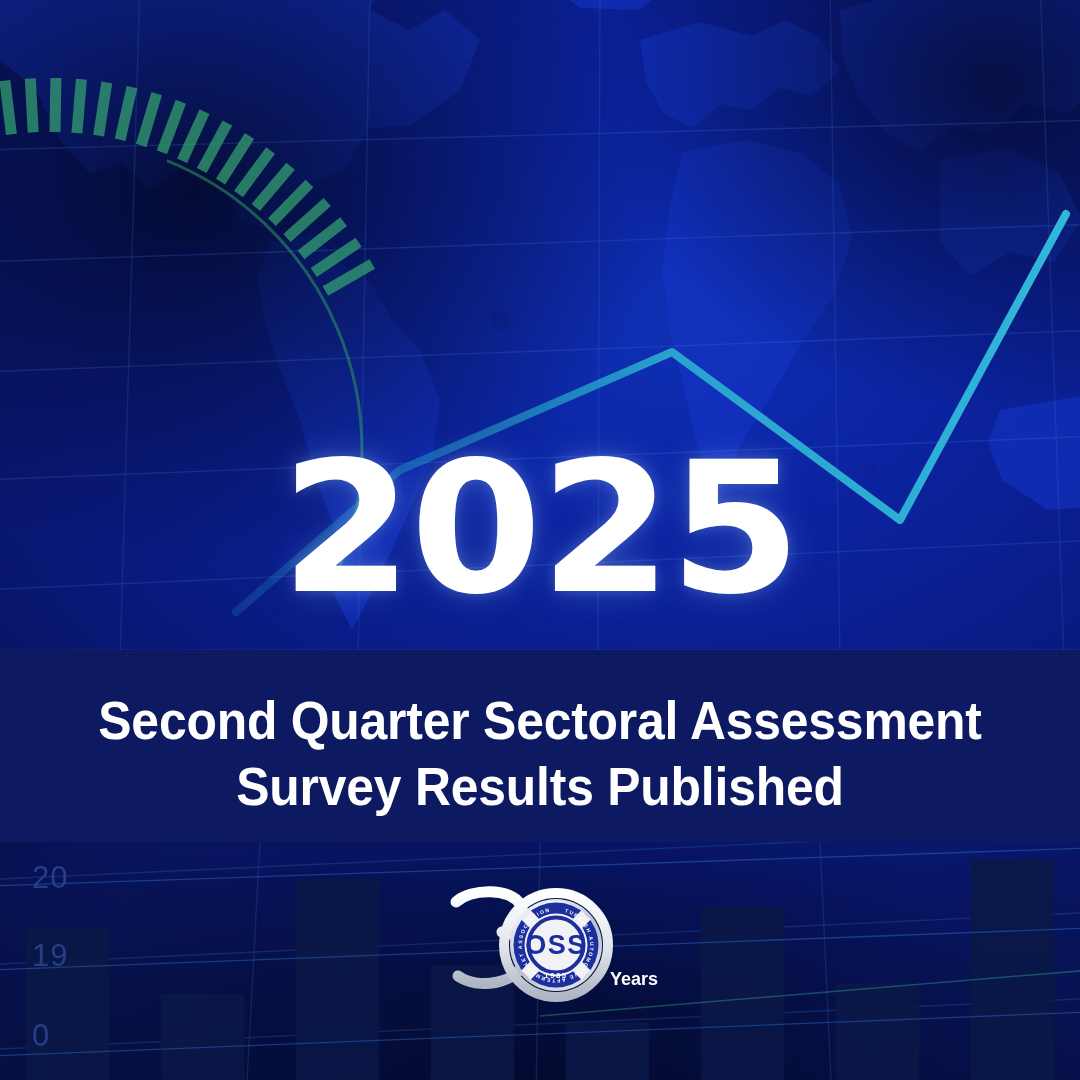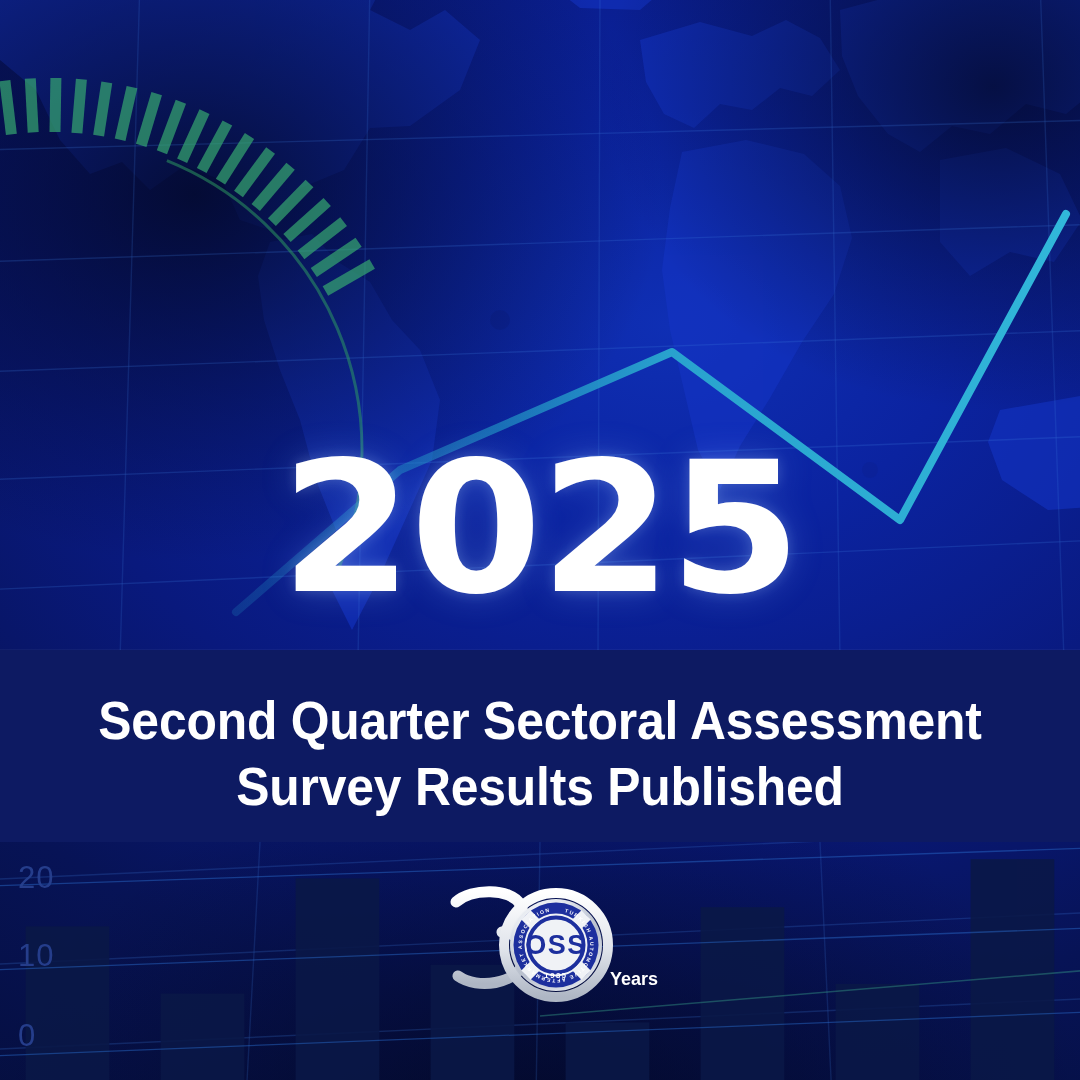--- a/index.html
+++ b/index.html
@@ -40,21 +40,21 @@
   .linechart{position:absolute;inset:0;}
   .linechart svg{width:100%;height:100%;}
 
   
   .barchart{position:absolute;left:0;top:820px;width:1080px;height:260px;}
   .barchart svg{width:100%;height:100%;}
 
   
   .axis-labels{position:absolute;left:18px;top:860px;width:120px;height:220px;}
   .axis-lab{
-    position:absolute;left:0;color:#27408f;font-size:31px;font-weight:400;
+    position:absolute;left:14px;color:#27408f;font-size:31px;font-weight:400;
     letter-spacing:1px;opacity:.95;font-family:"Liberation Sans",sans-serif;
   }
   .axis-lab.l0{top:0px;}
   .axis-lab.l1{top:78px;}
   .axis-lab.l2{top:158px;}
 
   
   .year{
     position:absolute;left:0;right:0;top:437px;text-align:center;
     font-size:182px;line-height:182px;font-weight:700;color:#ffffff;
@@ -225,21 +225,21 @@
         <line x1="-10" y1="236" x2="1090" y2="192"></line>
       </g>
       <g stroke="#3aa88c" stroke-width="1.6" fill="none" opacity="0.40">
         <line x1="540" y1="196" x2="1090" y2="150"></line>
       </g>
     </svg>
   </div>
 
   <div class="axis-labels">
     <span class="axis-lab l0">20</span>
-    <span class="axis-lab l1">10</span>
+    <span class="axis-lab l1">19</span>
     <span class="axis-lab l2">0</span>
   </div>
 
   <div class="year">2025</div>
 
   <div class="band"></div>
   <div class="headline">
     <span class="ln">Second Quarter Sectoral Assessment</span>
     <span class="ln">Survey Results Published</span>
   </div>

